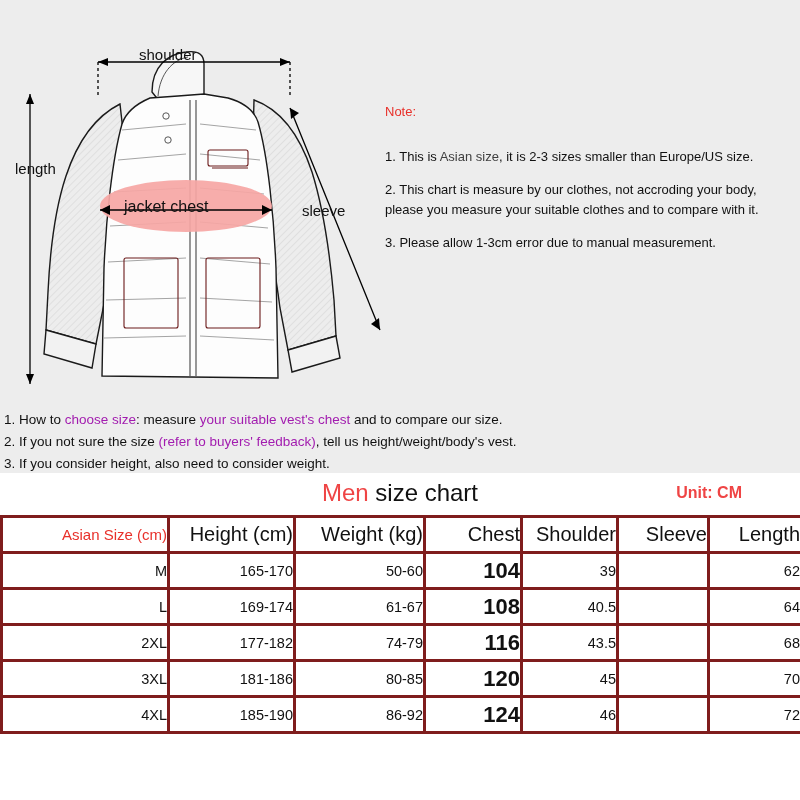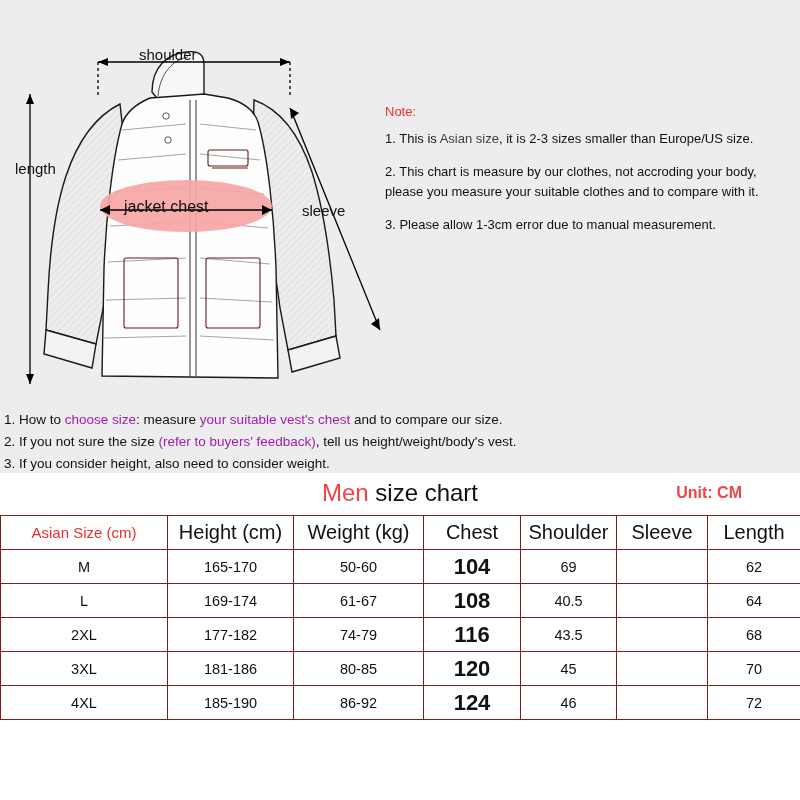--- a/index.html
+++ b/index.html
@@ -42,21 +42,21 @@
   
   #notes {
     position: absolute;
     left: 385px;
     top: 104px;
     width: 400px;
   }
   #notes .note-title {
     color: #e8302a;
     font-size: 13px;
-    margin-bottom: 10px;
+    margin-bottom: 28px;
   }
   #notes .note-line {
     font-size: 13px;
     color: #111;
     line-height: 1.55;
     margin-bottom: 13px;
   }
   #notes .hl { color: #404040; margin-top: 16px; }
 
   
@@ -107,23 +107,23 @@
     font-weight: bold;
     color: #ef4444;
   }
 
   table {
     border-collapse: collapse;
     width: 800px;
     table-layout: fixed;
   }
   table td, table th {
-    border: 1px solid #7f1d1d;
+    border: 3px solid #7f1d1d;
     height: 33px;
-    text-align: center;
+    text-align: right;
     font-size: 14.5px;
     color: #111;
     font-weight: normal;
     padding: 0;
   }
   thead th.asian {
     color: #e8302a;
     font-size: 15px;
   }
   thead th {
@@ -280,21 +280,21 @@
         <th>Sleeve</th>
         <th>Length</th>
       </tr>
     </thead>
     <tbody>
       <tr>
         <td>M</td>
         <td>165-170</td>
         <td>50-60</td>
         <td class="chest">104</td>
-        <td>69</td>
+        <td>39</td>
         <td></td>
         <td>62</td>
       </tr>
       <tr>
         <td>L</td>
         <td>169-174</td>
         <td>61-67</td>
         <td class="chest">108</td>
         <td>40.5</td>
         <td></td>

